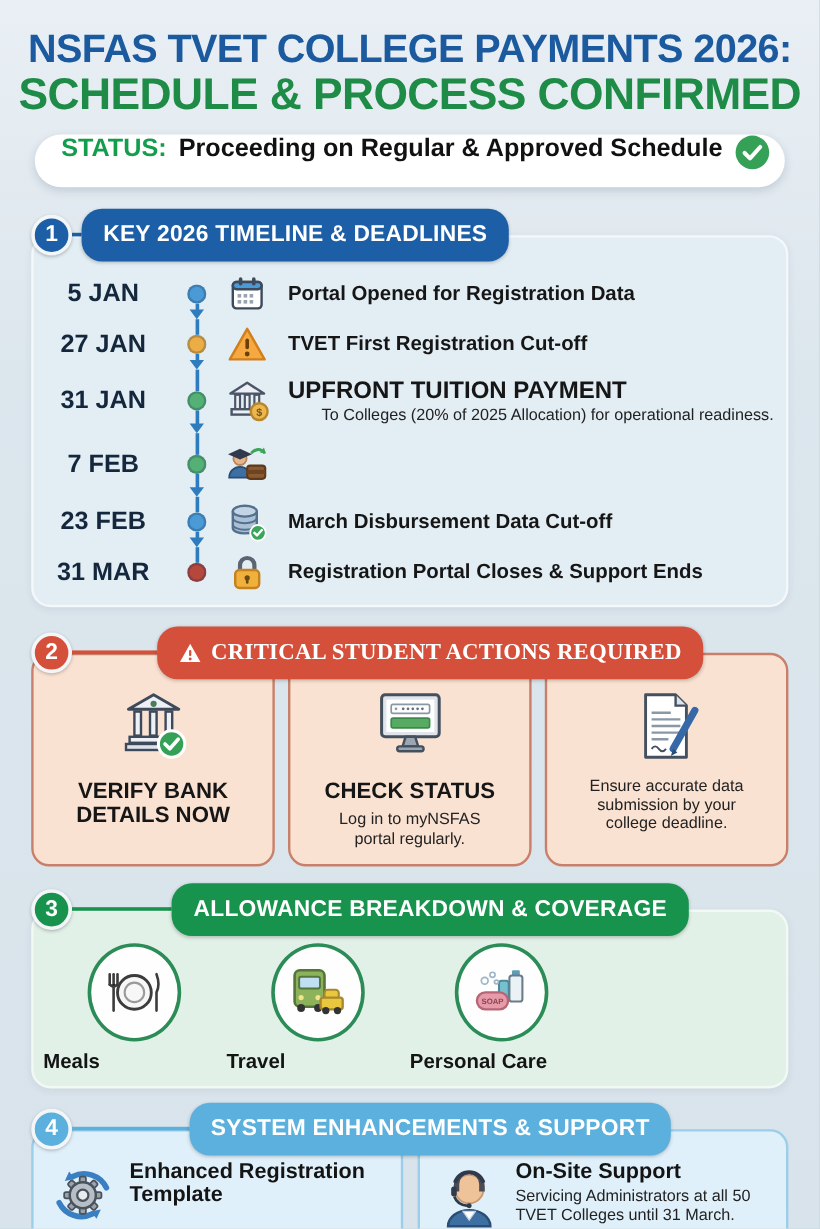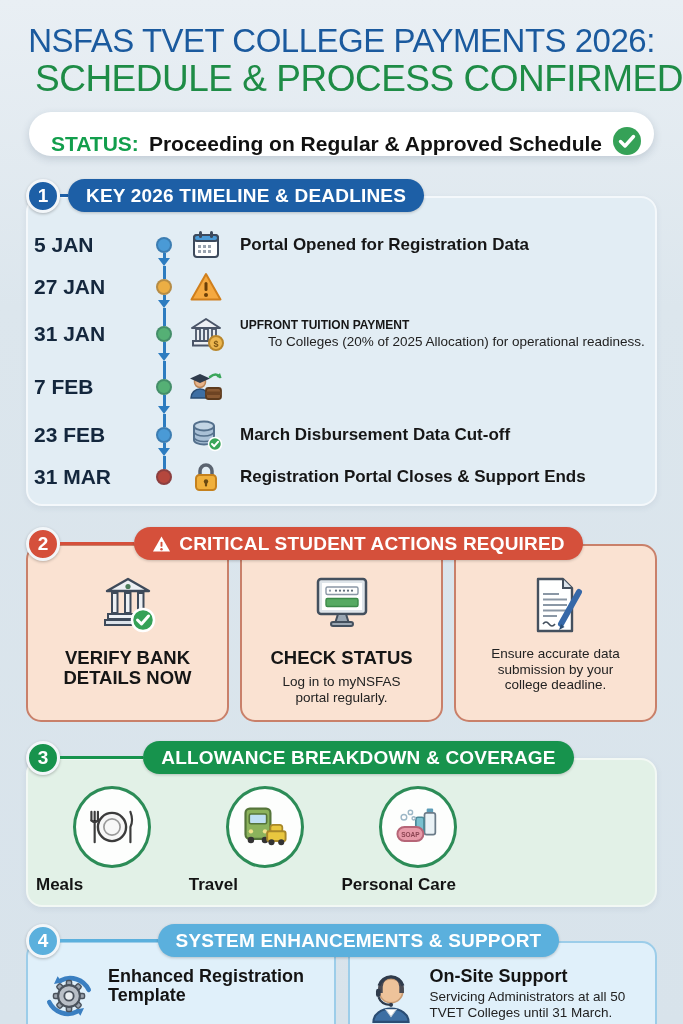--- a/index.html
+++ b/index.html
@@ -3,77 +3,77 @@
 <meta charset="utf-8">
 <style>
   * { margin:0; padding:0; box-sizing:border-box; }
   html,body { background:#c9d6e0; }
   body { font-family:"Liberation Sans","DejaVu Sans",sans-serif; }
   .poster{
     position:relative; width:683px; height:1024px; margin:0 auto; overflow:hidden;
     background:linear-gradient(180deg,#e9eff4 0%, #dce6ed 30%, #d8e3eb 100%);
   }
   
-  .titles{ padding-top:24px; text-align:center; font-weight:400; letter-spacing:-.5px; }
+  .titles{ padding-top:24px; text-align:center; font-weight:700; letter-spacing:-.5px; }
   .title1{ font-size:33px; color:#1b5a9e; line-height:1.05; }
-  .title2{ font-size:37px; color:#1e8c46; line-height:1.08;text-align:right; }
+  .title2{ font-size:37px; color:#1e8c46; line-height:1.08; }
   
   .status{
     margin:13px auto 0; width:fit-content; max-width:640px; height:44px;
     background:#ffffff; border-radius:26px; box-shadow:0 3px 8px rgba(40,60,90,.18);
-    display:flex; align-items:flex-end; gap:10px; padding:0 12px 0 22px;
+    display:flex; align-items:flex-start; gap:10px; padding:0 12px 0 22px;
     font-size:21px; font-weight:800; color:#111;
   }
   .status .st-label{ color:#129e4c; }
   .icon{ display:inline-flex; align-items:center; justify-content:center; flex:0 0 auto; }
   
   .section{ position:relative; margin:0 26px; }
   .sec-header{ position:absolute; top:-16px; left:0; right:0; height:32px; display:flex; align-items:center; z-index:5; }
   .badge{
     width:34px; height:34px; border-radius:50%; color:#fff; font-weight:800; font-size:19px;
     display:flex; align-items:center; justify-content:center;
     border:3px solid #f2f6f9; box-shadow:0 1px 3px rgba(0,0,0,.25); flex:0 0 auto;
   }
   .pill{
-    height:33px; border-radius:17px; color:#fff; font-weight:800; font-size:19px; letter-spacing:.2px;
+    height:44px; border-radius:17px; color:#fff; font-weight:800; font-size:19px; letter-spacing:.2px;
     display:flex; align-items:center; gap:8px; padding:6px 18px; white-space:nowrap;
     box-shadow:0 1px 3px rgba(0,0,0,.2);
   }
   .conn{ height:3px; flex:0 0 auto; }
   .conn.grow{ flex:1 1 auto; }
   .spacer{ flex:1 1 auto; }
   
   .sec1{ margin-top:40px; }
   .sec1 .badge{ background:#1d5fa6; }
   .sec1 .pill{ background:#1d5fa6; }
   .sec1 .conn{ width:8px; background:#1d5fa6; }
   .sec1-box{
     background:#e2edf4; border:2px solid #f4f8fb; border-radius:16px;
     padding:26px 10px 6px 6px; box-shadow:0 2px 6px rgba(50,70,100,.08);
   }
   .t-row{ display:grid; grid-template-columns:112px 36px 48px 1fr; align-items:center; }
   .t-row.small{ min-height:42px; }
   .t-row.big{ min-height:53px; }
-  .t-date{ text-align:left; padding-right:8px; font-size:21px; font-weight:800; color:#14273d; }
+  .t-date{ text-align:center; padding-right:8px; font-size:21px; font-weight:800; color:#14273d; }
   .t-dotcell{ position:relative; height:100%; display:flex; align-items:center; justify-content:center; }
   .t-dot{ width:16px; height:16px; border-radius:50%; border:2px solid rgba(20,40,70,.25); z-index:2; }
   .t-line-up,.t-line-dn{ position:absolute; left:50%; width:3px; margin-left:-1.5px; background:#2d7cc0; z-index:1; }
   .t-line-up{ top:0; height:calc(50% - 8px); }
   .t-line-dn{ bottom:6px; height:calc(50% - 14px); }
   .t-arrow{ position:absolute; left:50%; bottom:0; margin-left:-6px; width:0; height:0; z-index:1;
     border-left:6px solid transparent; border-right:6px solid transparent; border-top:8px solid #2d7cc0; }
   .t-icon{ display:flex; align-items:center; justify-content:center; }
   .t-text{ padding-left:10px; }
   .t-title{ font-size:17px; font-weight:800; color:#161616; line-height:1.12; }
-  .t-title.caps{ font-size:12px; }
+  .t-title.caps{ font-size:20px; }
   .t-sub{ font-size:13.5px; color:#222; line-height:1.15; margin-top:1px;margin-left:28px; }
   
   .sec2{ margin-top:38px; }
   .sec2 .badge{ background:#d5503b; }
-  .sec2 .pill{ background:#d5503b; }
+  .sec2 .pill{ background:#d5503b;font-family:Liberation Serif, serif; }
   .sec2 .conn{ background:#d5503b; }
   .cards3{ display:grid; grid-template-columns:1fr 1fr 1fr; gap:11px; }
   .a-card{
     background:#fae2d2; border:2px solid #c9806a; border-radius:15px;
     padding:28px 24px 10px; text-align:center; min-height:178px;
   }
   .a-title{ font-size:18.5px; font-weight:800; color:#161616; line-height:1.1; margin-top:8px; }
   .a-body{ font-size:13.5px; color:#222; line-height:1.18; margin-top:6px; }
   
   .sec3{ margin-top:36px; }
@@ -171,20 +171,23 @@
           <span class="t-line-dn"></span>
             <span class="t-arrow"></span>
         </div>
         <div class="t-icon icon">
           <svg width="34" height="34" viewBox="0 0 34 34">
               <path d="M17 4 L31.5 29.5 H2.5 Z" fill="#f5a940" stroke="#d07f1c" stroke-width="2" stroke-linejoin="round"></path>
               <rect x="15.5" y="12" width="3" height="9" rx="1.5" fill="#6b3f08"></rect>
               <circle cx="17" cy="25" r="2" fill="#6b3f08"></circle>
             </svg>
         </div>
+        <div class="t-text">
+            <div class="t-title">TVET First Registration Cut-off</div>
+          </div>
       </div>
 
       <div class="t-row big">
         <div class="t-date">31 JAN</div>
         <div class="t-dotcell">
           <span class="t-line-up"></span>
             <span class="t-dot" style="background-color: rgb(85, 176, 117);"></span>
           <span class="t-line-dn"></span>
             <span class="t-arrow"></span>
         </div>

